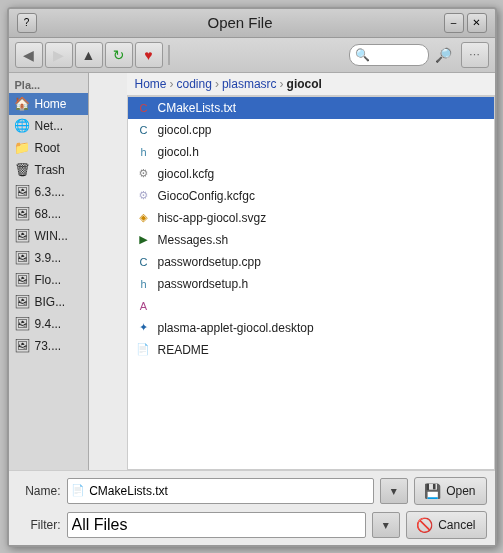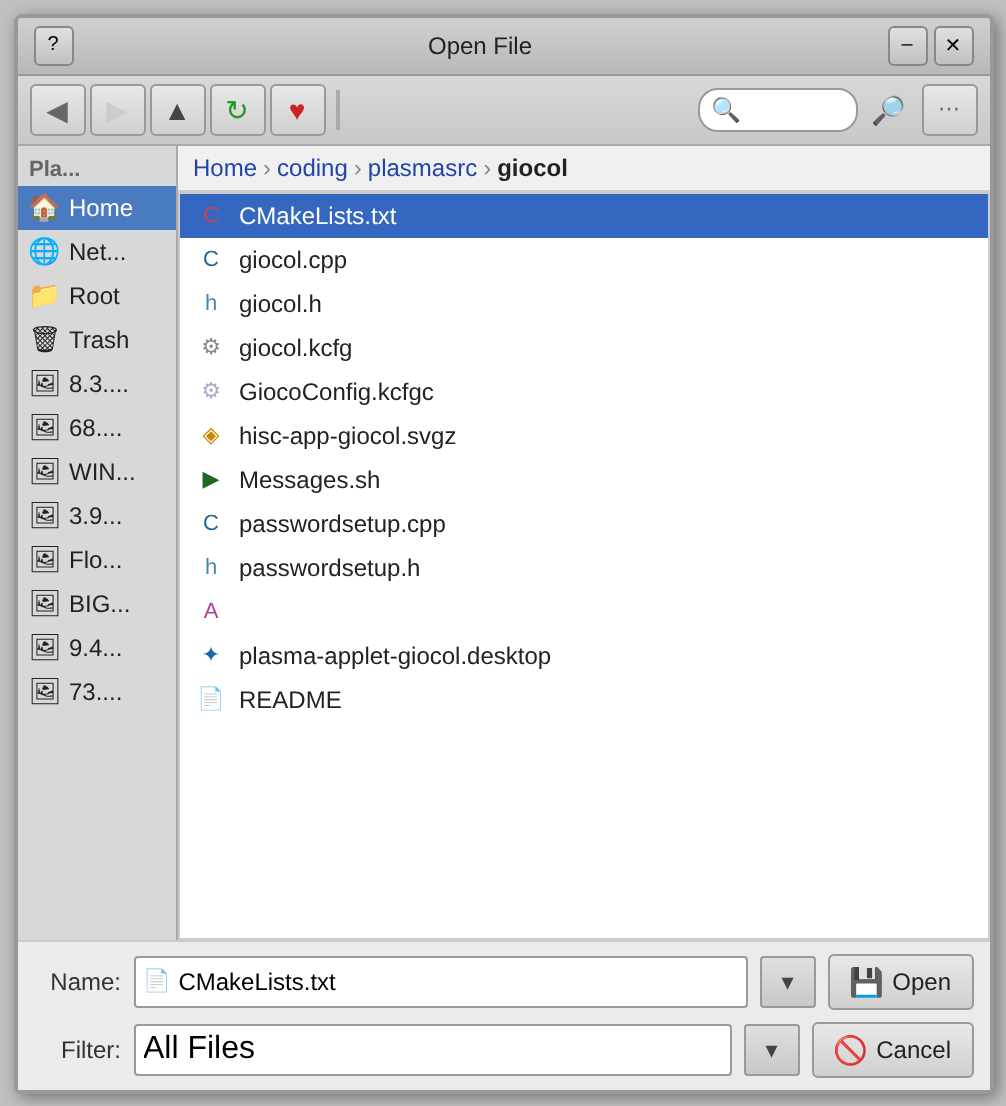--- a/index.html
+++ b/index.html
@@ -43,21 +43,21 @@
       background: linear-gradient(to bottom, #e0e0e0, #c0c0c0);
       border: 1px solid #888;
       border-radius: 3px;
       display: flex;
       align-items: center;
       justify-content: center;
       font-size: 10px;
       cursor: pointer;
     }
     .title-text {
-      font-size: 12px;
+      font-size: 15px;
       font-weight: normal;
       color: #222;
       flex: 1;
       text-align: center;
     }
     .toolbar {
       background: linear-gradient(to bottom, #d8d8d8, #c8c8c8);
       padding: 4px 6px;
       display: flex;
       align-items: center;
@@ -100,20 +100,21 @@
       border: none;
       outline: none;
       background: transparent;
       font-size: 12px;
       width: 50px;
     }
     .main-content {
       display: flex;
       flex: 1;
       overflow: hidden;
+      gap: 38px;
     }
     .sidebar {
       width: 80px;
       background: #d8d8d8;
       border-right: 1px solid #aaa;
       overflow-y: auto;
       padding: 2px 0;
     }
     .sidebar-item {
       display: flex;
@@ -347,21 +348,21 @@
       <div class="sidebar-item">
         <span class="icon">📁</span>
         <span>Root</span>
       </div>
       <div class="sidebar-item">
         <span class="icon">🗑</span>
         <span>Trash</span>
       </div>
       <div class="sidebar-item">
         <span class="icon">🖼</span>
-        <span>8.3....</span>
+        <span>6.3....</span>
       </div>
       <div class="sidebar-item">
         <span class="icon">🖼</span>
         <span>68....</span>
       </div>
       <div class="sidebar-item">
         <span class="icon">🖼</span>
         <span>WIN...</span>
       </div>
       <div class="sidebar-item">

